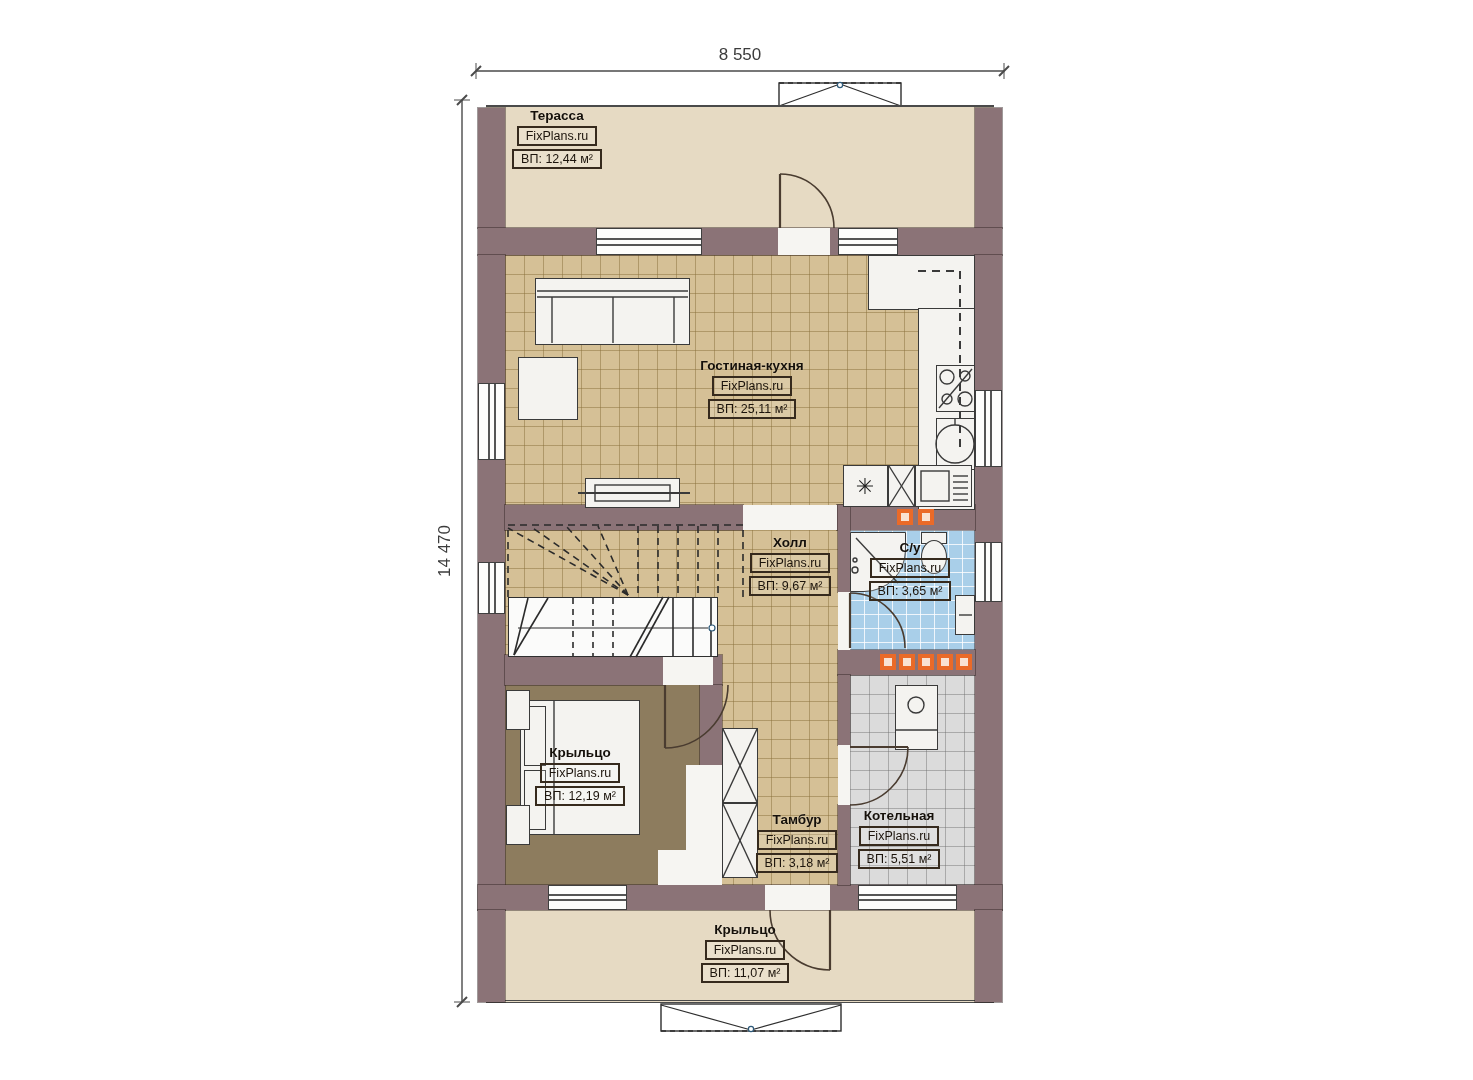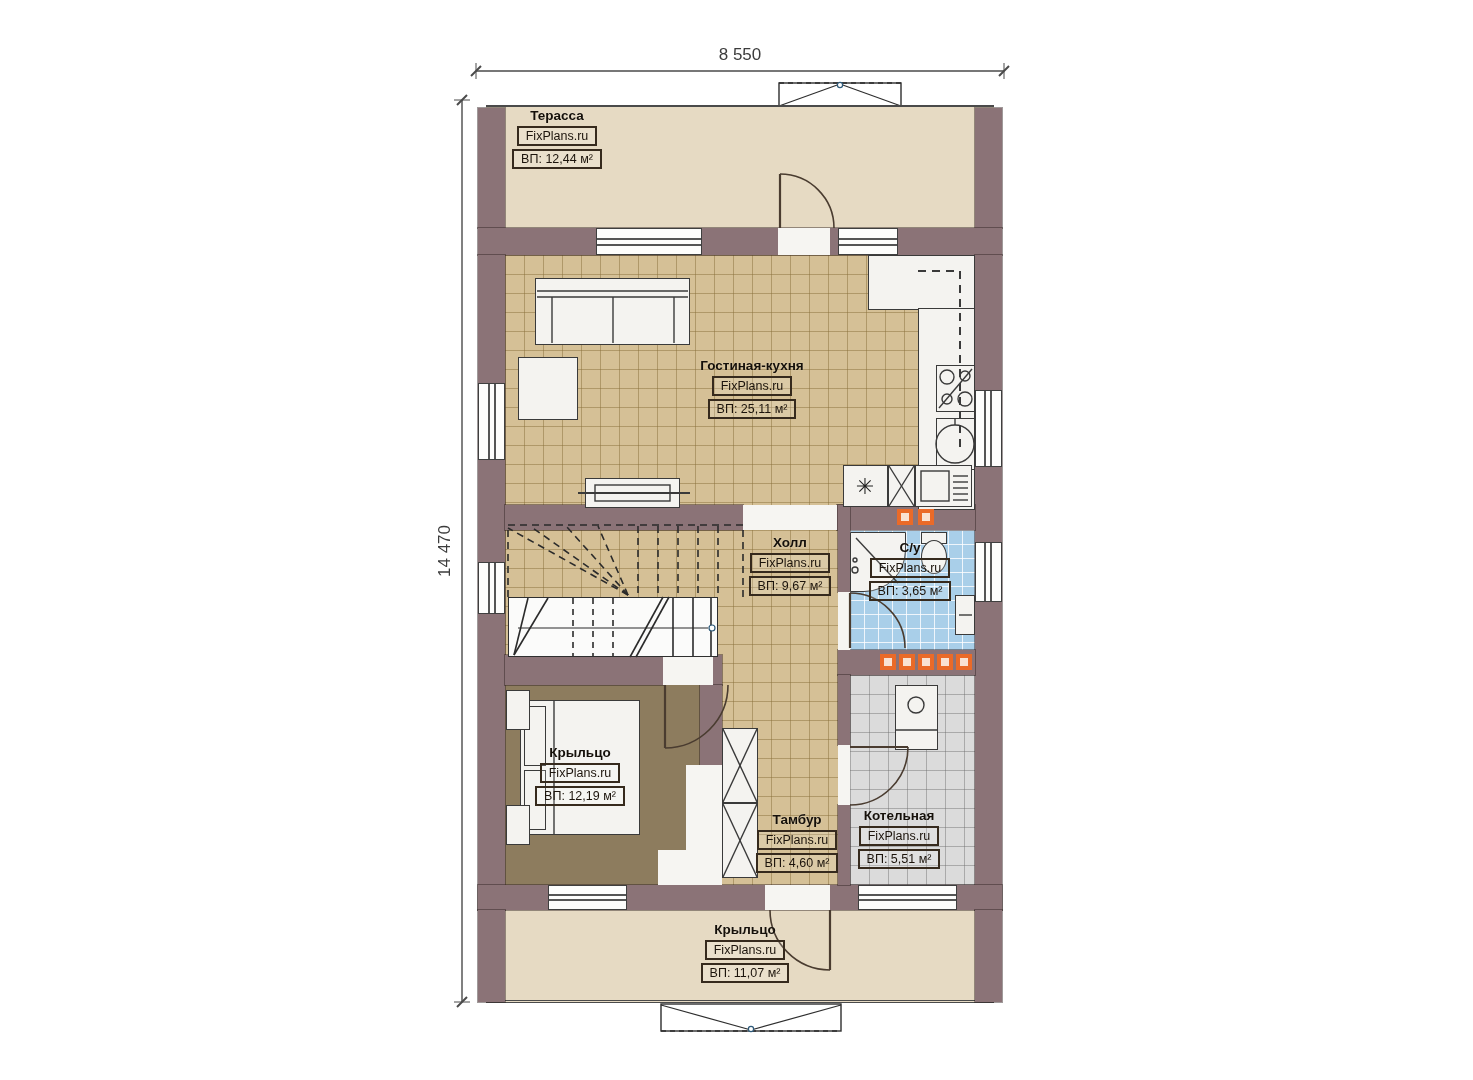--- a/index.html
+++ b/index.html
@@ -271,21 +271,21 @@
       <div class="label-box">ВП: 3,65 м²</div>
     </div>
     <div class="room-label" style="left:102px;top:645px;">
       <div class="room-name">Крыльцо</div>
       <div class="label-box">FixPlans.ru</div>
       <div class="label-box">ВП: 12,19 м²</div>
     </div>
     <div class="room-label" style="left:319px;top:712px;">
       <div class="room-name">Тамбур</div>
       <div class="label-box">FixPlans.ru</div>
-      <div class="label-box">ВП: 4,60 м²</div>
+      <div class="label-box">ВП: 3,18 м²</div>
     </div>
     <div class="room-label" style="left:421px;top:708px;">
       <div class="room-name">Котельная</div>
       <div class="label-box">FixPlans.ru</div>
       <div class="label-box">ВП: 5,51 м²</div>
     </div>
     <div class="room-label" style="left:267px;top:822px;">
       <div class="room-name">Крыльцо</div>
       <div class="label-box">FixPlans.ru</div>
       <div class="label-box">ВП: 11,07 м²</div>

